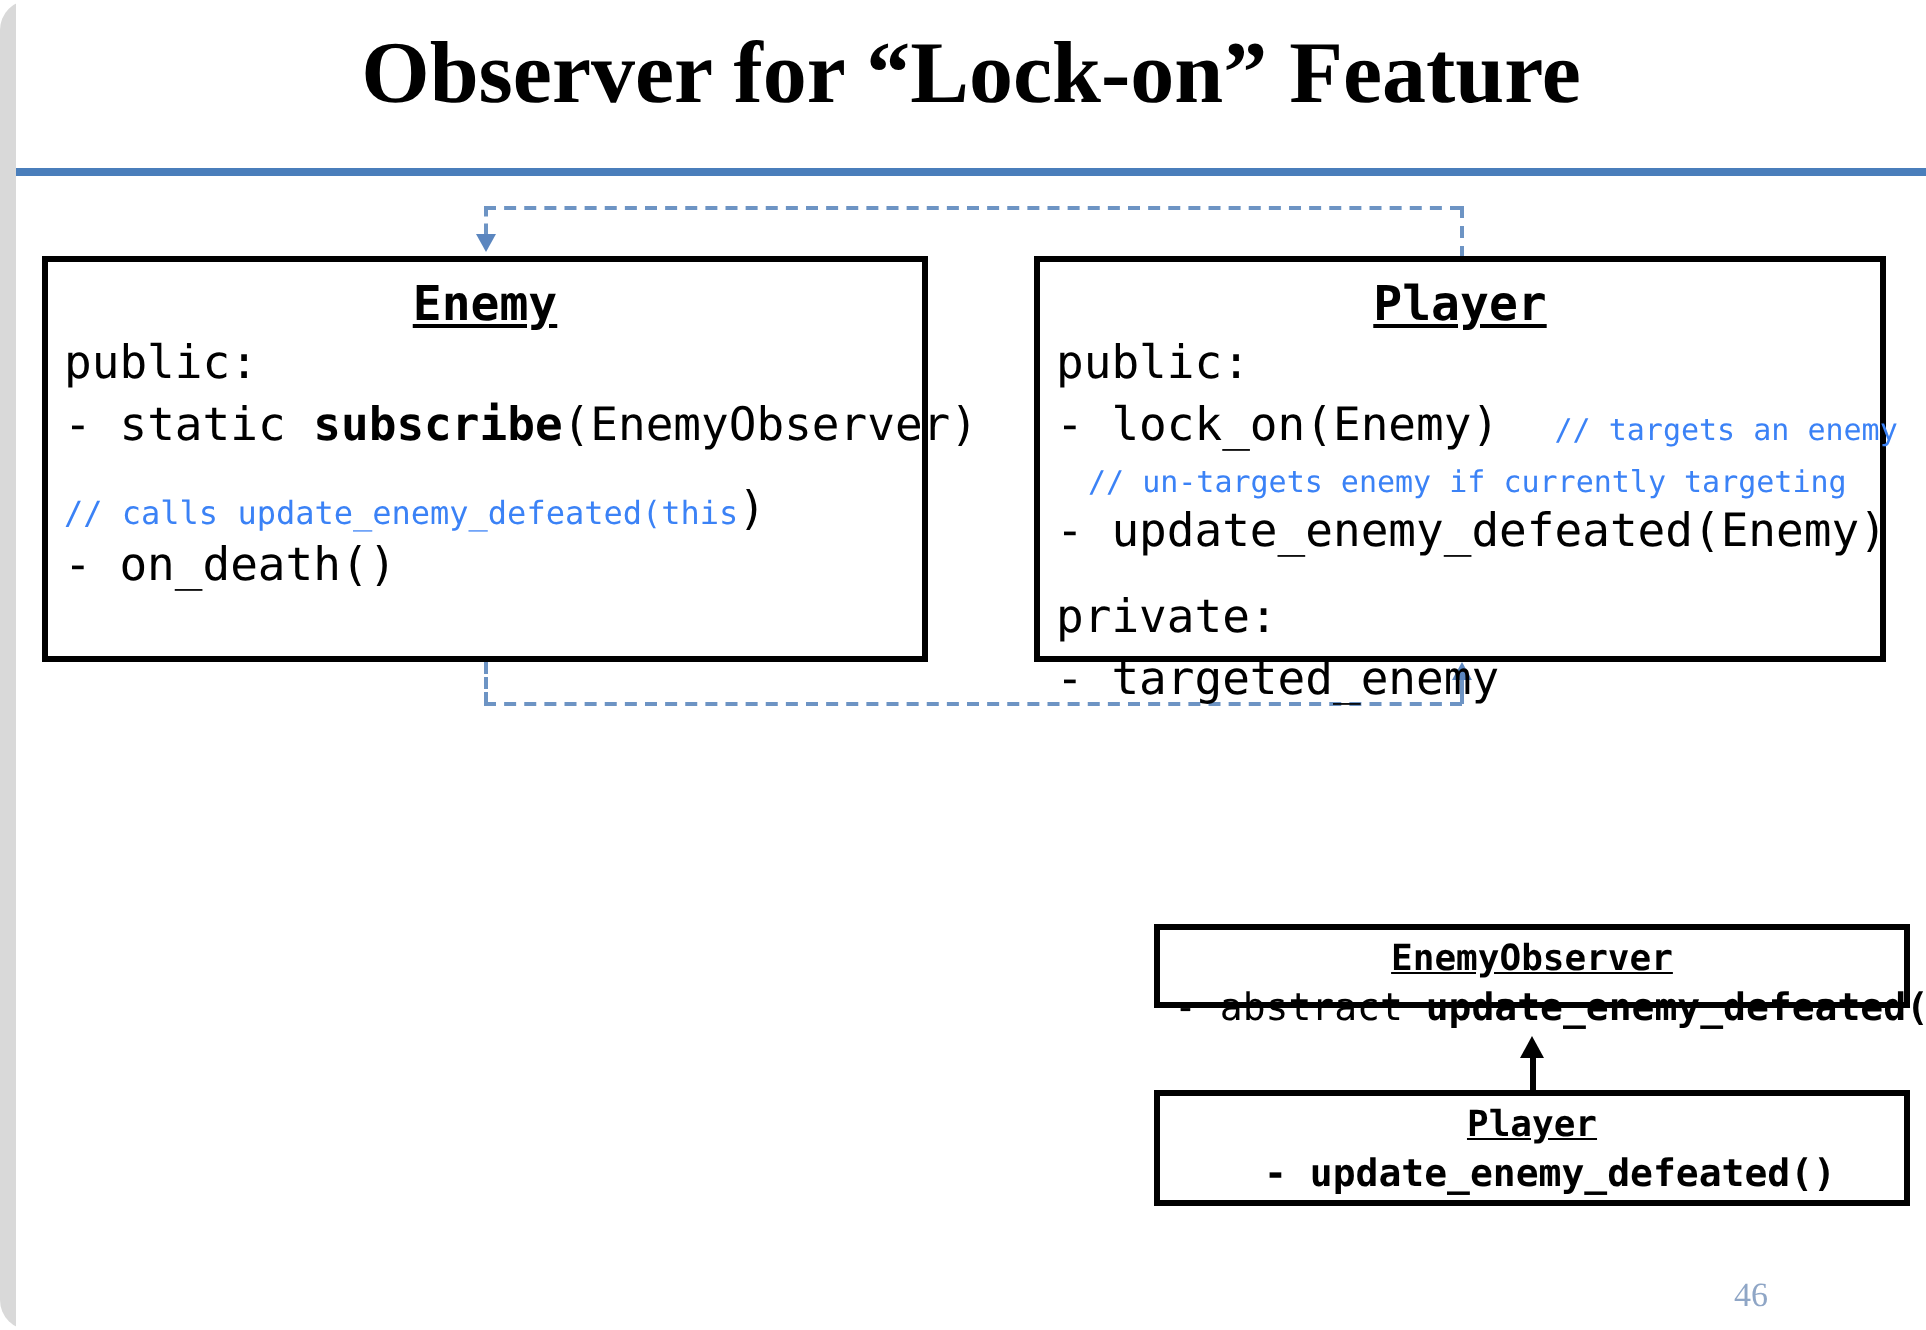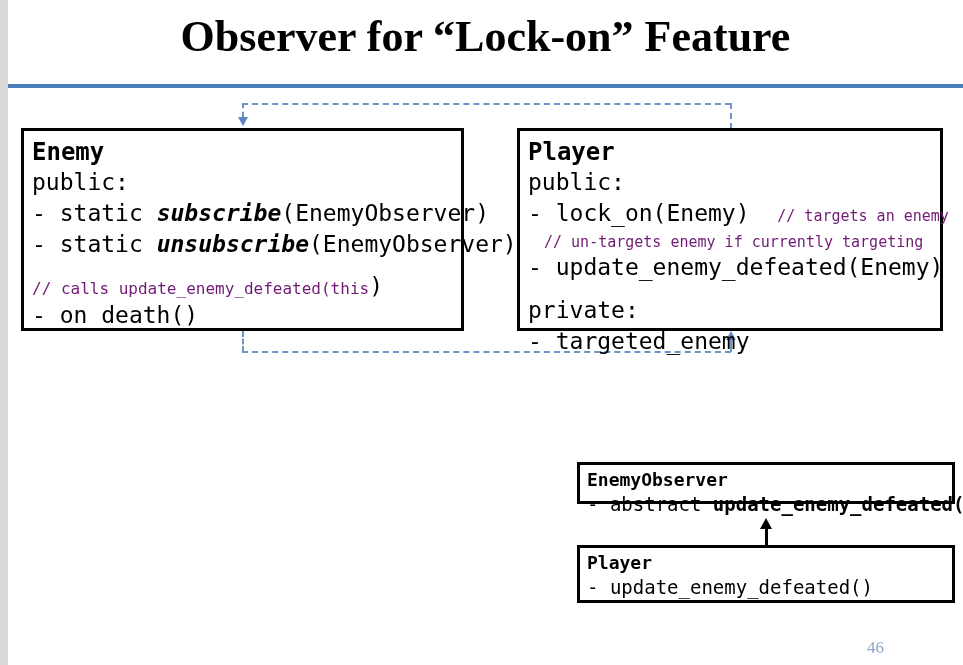--- a/index.html
+++ b/index.html
@@ -7,20 +7,21 @@
     padding: 0;
     background: #ffffff;
   }
   #slide {
     position: relative;
     width: 963px;
     height: 665px;
     background: #ffffff;
     overflow: hidden;
     font-family: "Liberation Sans", sans-serif;
+    border-radius: 15px;
   }
   
   .gutter {
     position: absolute;
     left: 0; top: 0;
     width: 8px; height: 665px;
     background: #d9d9d9;
   }
   
   .title {
@@ -46,41 +47,43 @@
   
   .cbox {
     position: absolute;
     box-sizing: border-box;
     border: 3px solid #000000;
     background: #ffffff;
     font-family: "DejaVu Sans Mono", monospace;
     color: #000000;
   }
   .cbox .hdr {
+    text-align: center;
     font-weight: bold;
+    text-decoration: underline;
     white-space: nowrap;
   }
   .cbox .row {
     white-space: nowrap;
   }
   .cmt {
-    color: #701a75;
+    color: #3b82f6;
   }
 
   #box-enemy {
     left: 21px; top: 128px;
     width: 443px; height: 203px;
     padding: 6px 8px 0 8px;
   }
   #box-enemy .hdr { font-size: 24px; line-height: 30px; }
   #box-enemy .row { font-size: 23px; line-height: 31px; }
   #box-enemy .spacer { height: 15px; }
   #box-enemy .cmtline { font-size: 16px; line-height: 22px; }
   #box-enemy .bigparen { font-size: 23px; color: #000; }
-  .ital { font-style: italic; font-weight: bold; margin-top: 28px; }
+  .ital { font-weight: bold; margin-top: 28px; }
 
   #box-player {
     left: 517px; top: 128px;
     width: 426px; height: 203px;
     padding: 6px 8px 0 8px;
   }
   #box-player .hdr { font-size: 24px; line-height: 30px; }
   #box-player .row { font-size: 23px; line-height: 31px; }
   #box-player .inline-cmt { font-size: 15px; }
   #box-player .cmtline { font-size: 15px; line-height: 20px; margin-left: 16px; }
@@ -93,21 +96,21 @@
   }
   #box-observer .hdr { font-size: 18px; line-height: 23px; }
   #box-observer .row { font-size: 19px; line-height: 26px; }
 
   #box-player2 {
     left: 577px; top: 545px;
     width: 378px; height: 58px;
     padding: 3px 7px 0 7px;
   }
   #box-player2 .hdr { font-size: 18px; line-height: 23px; }
-  #box-player2 .row { font-size: 19px; line-height: 26px; font-weight: normal; }
+  #box-player2 .row { font-size: 19px; line-height: 26px; font-weight: bold; margin-left: 45px; }
   .bold { font-weight: bold; }
 
   
   .conn { position: absolute; }
   .dash-h {
     border-top: 2px dashed #6d94c4;
     height: 0;
   }
   .dash-v {
     border-left: 2px dashed #6d94c4;
@@ -171,21 +174,20 @@
 
   <div class="conn dash-v" style="left:242px; top:331px; height:21px;"></div>
   <div class="conn dash-h" style="left:242px; top:351px; width:489px;"></div>
   <div class="conn dash-v" style="left:730px; top:340px; height:12px;"></div>
   <div class="conn arrow-up" style="left:726px; top:331px;"></div>
 
   <div class="cbox" id="box-enemy">
     <div class="hdr">Enemy</div>
     <div class="row">public:</div>
     <div class="row"><span>-</span>&nbsp;<span>static</span>&nbsp;<span class="ital">subscribe</span><span>(EnemyObserver)</span></div>
-    <div class="row"><span>-</span>&nbsp;<span>static</span>&nbsp;<span class="ital">unsubscribe</span><span>(EnemyObserver)</span></div>
     <div class="spacer"></div>
     <div class="row cmtline"><span class="cmt">// calls update_enemy_defeated(this</span><span class="bigparen">)</span></div>
     <div class="row">-  on_death()</div>
   </div>
 
   <div class="cbox" id="box-player">
     <div class="hdr">Player</div>
     <div class="row">public:</div>
     <div class="row"><span>-  lock_on(Enemy)</span>&nbsp;&nbsp;<span class="cmt inline-cmt">// targets an enemy</span></div>
     <div class="row cmt cmtline">// un-targets enemy if currently targeting</div>

